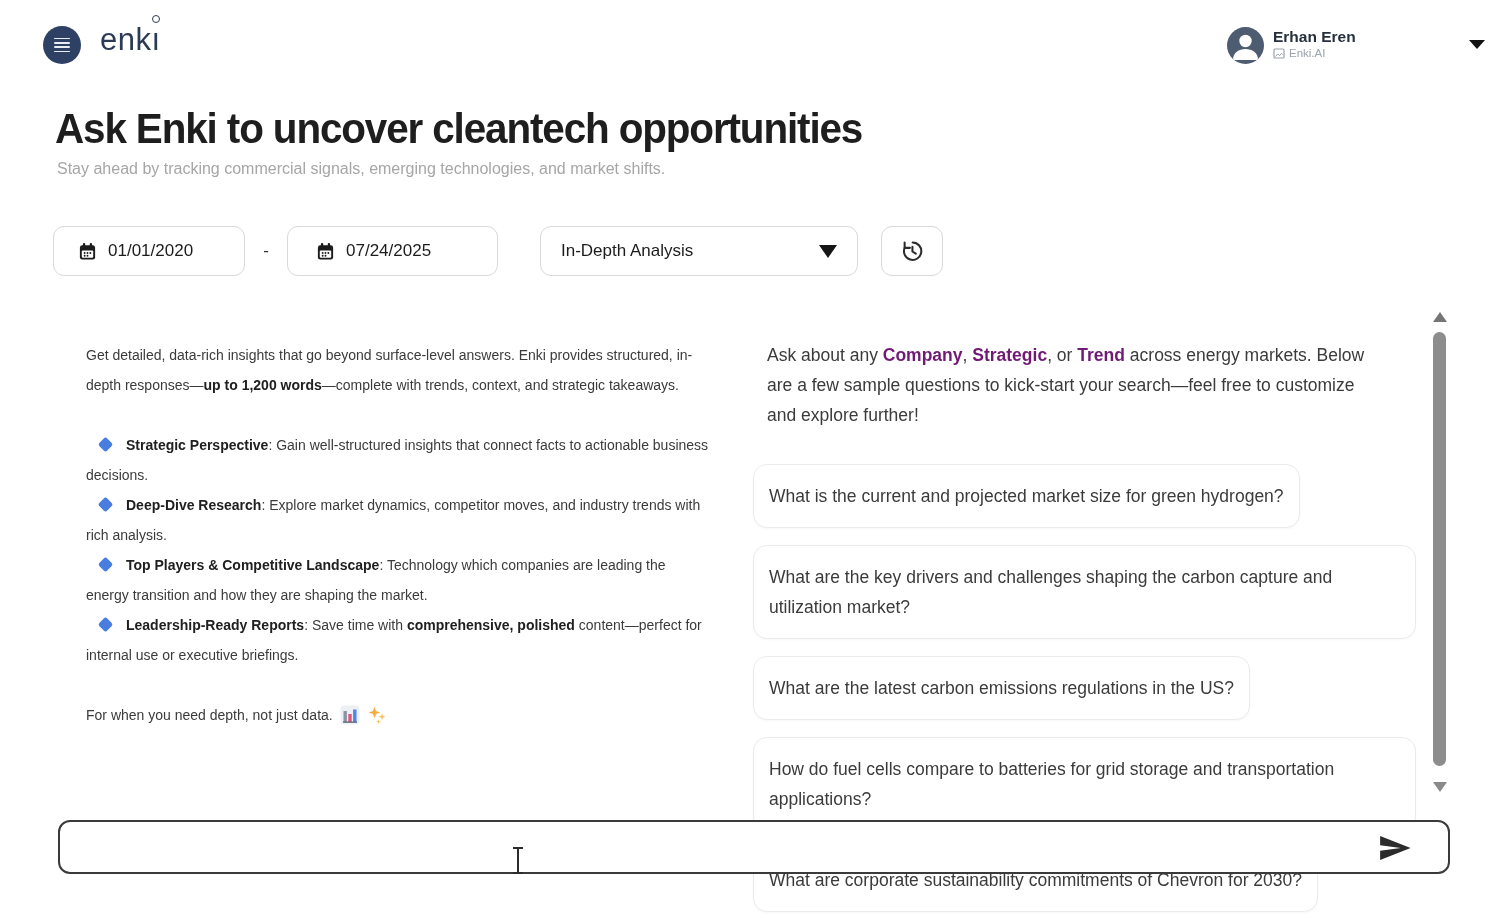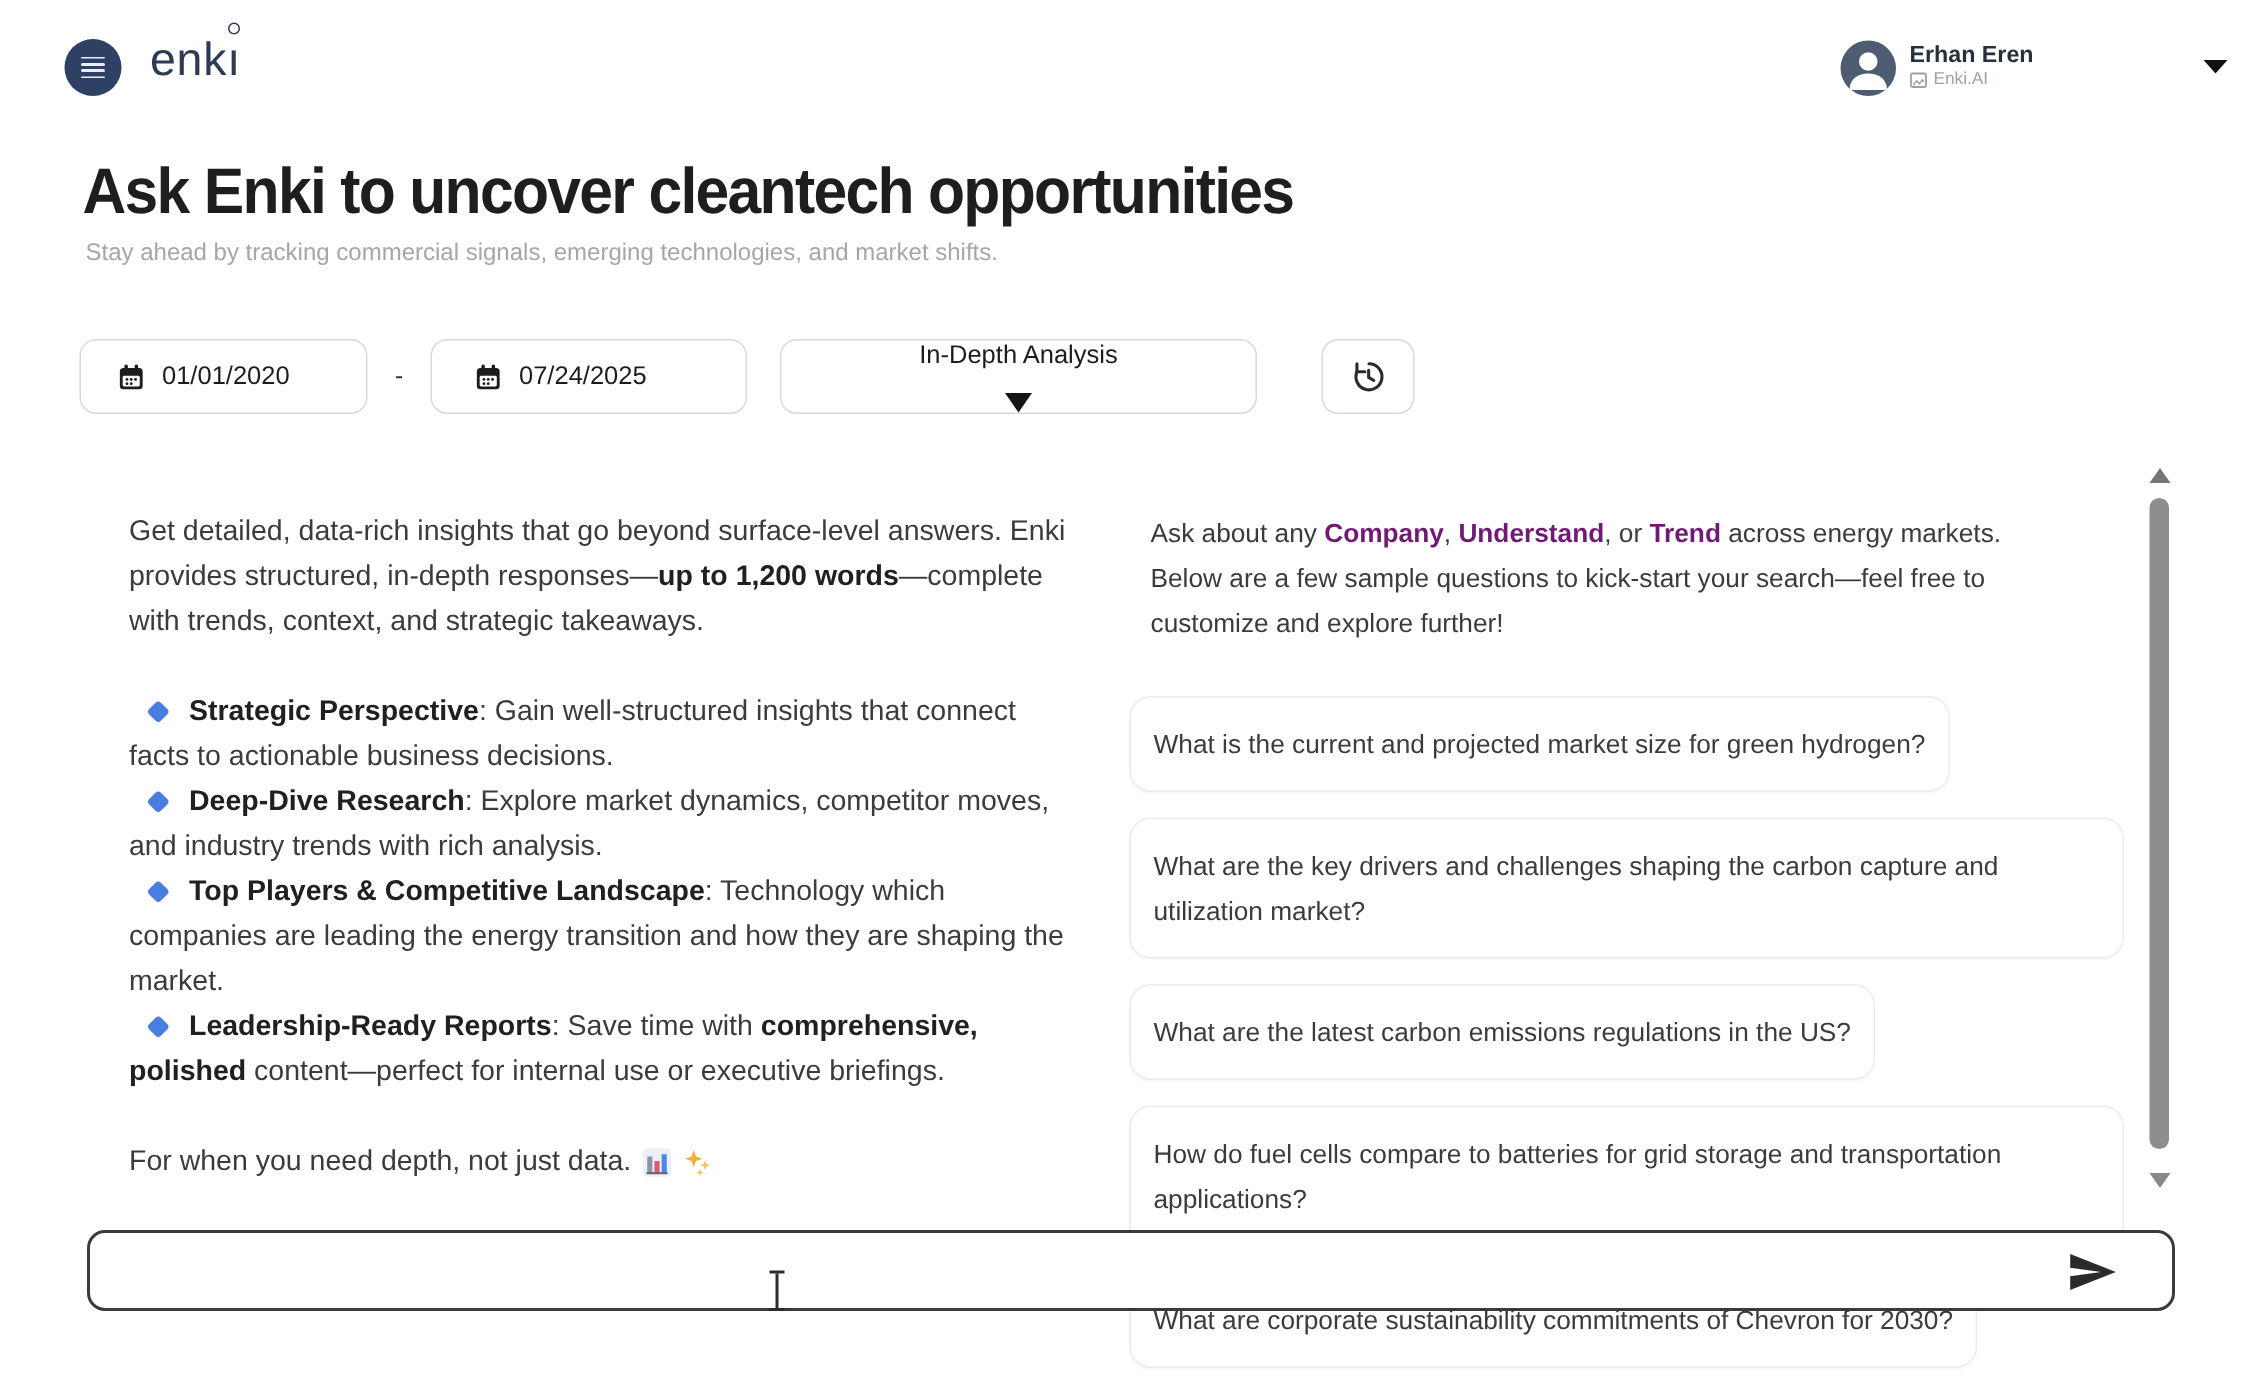--- a/index.html
+++ b/index.html
@@ -28,26 +28,26 @@
     color:#1e1e1e;letter-spacing:-1.2px;transform:scaleX(.94);transform-origin:left;white-space:nowrap;}
   .hero-sub{position:absolute;left:57px;top:160px;font-size:16px;color:#a6a6a6;}
   
   .ctl{position:absolute;top:226px;height:50px;box-sizing:border-box;background:#fff;
     border:1px solid #d9d9d9;border-radius:11px;display:flex;align-items:center;cursor:pointer;
     font-size:17px;color:#1c1c1c;}
   .date-from{left:53px;width:192px;padding-left:24px;gap:11px;}
   .date-to{left:287px;width:211px;padding-left:28px;gap:11px;}
   .date-sep{position:absolute;left:258px;top:226px;width:16px;height:50px;display:flex;
     align-items:center;justify-content:center;color:#333;font-size:17px;}
-  .mode-select{left:520px;width:318px;padding:0 20px;justify-content:space-between;flex-direction:column;}
+  .mode-select{left:540px;width:318px;padding:0 20px;justify-content:space-between;}
   .mode-caret{width:0;height:0;border-left:9px solid transparent;border-right:9px solid transparent;
     border-top:13px solid #151515;}
   .history-btn{left:881px;width:62px;justify-content:center;}
   
-  .left-col{position:absolute;left:86px;top:340px;width:625px;font-size:19px;line-height:30px;color:#3b3b3b;}
+  .left-col{position:absolute;left:86px;top:340px;width:625px;font-size:14px;line-height:30px;color:#3b3b3b;}
   .left-col p{margin:0;}
   .left-col b{color:#202020;}
   .bullets{margin-top:30px;}
   .diamond{display:inline-block;width:11px;height:11px;background:#4a7de0;border-radius:2.5px;
     transform:rotate(45deg) translateY(0);margin:0 15px 0 14px;}
   .outro{margin-top:30px !important;display:flex;align-items:center;gap:7px;}
   .right-col{position:absolute;left:753px;top:340px;width:668px;font-size:17.5px;line-height:30px;color:#3b3b3b;}
   .right-col .intro{margin:0 0 34px 14px;width:612px;}
   .right-col b{color:#701a75;}
   .q-btn{display:block;box-sizing:border-box;max-width:663px;width:fit-content;text-align:left;
@@ -175,21 +175,21 @@
     </svg>
     <svg width="20" height="20" viewBox="0 0 24 24">
       <path d="M9 2l1.8 5.2L16 9l-5.2 1.8L9 16l-1.8-5.2L2 9l5.2-1.8z" fill="#f6ad3c"></path>
       <path d="M18 10l1.1 3 3 1.1-3 1.1-1.1 3-1.1-3-3-1.1 3-1.1z" fill="#f9c45e"></path>
       <path d="M14 17l.8 2.2 2.2.8-2.2.8L14 23l-.8-2.2-2.2-.8 2.2-.8z" fill="#f9c45e"></path>
     </svg>
   </p>
 </div>
 
 <div class="right-col">
-  <p class="intro"><span>Ask about any </span><b>Company</b><span>, </span><b>Understand</b><span>, or </span><b>Trend</b><span> across energy markets. Below are a few sample questions to kick-start your search—feel free to customize and explore further!</span></p>
+  <p class="intro"><span>Ask about any </span><b>Company</b><span>, </span><b>Strategic</b><span>, or </span><b>Trend</b><span> across energy markets. Below are a few sample questions to kick-start your search—feel free to customize and explore further!</span></p>
 
   <button class="q-btn">What is the current and projected market size for green hydrogen?</button>
   <button class="q-btn">What are the key drivers and challenges shaping the carbon capture and utilization market?</button>
   <button class="q-btn">What are the latest carbon emissions regulations in the US?</button>
   <button class="q-btn">How do fuel cells compare to batteries for grid storage and transportation applications?</button>
   <button class="q-btn">What are corporate sustainability commitments of Chevron for 2030?</button>
 </div>
 
 <div class="scrollbar">
   <div class="scroll-up"></div>

